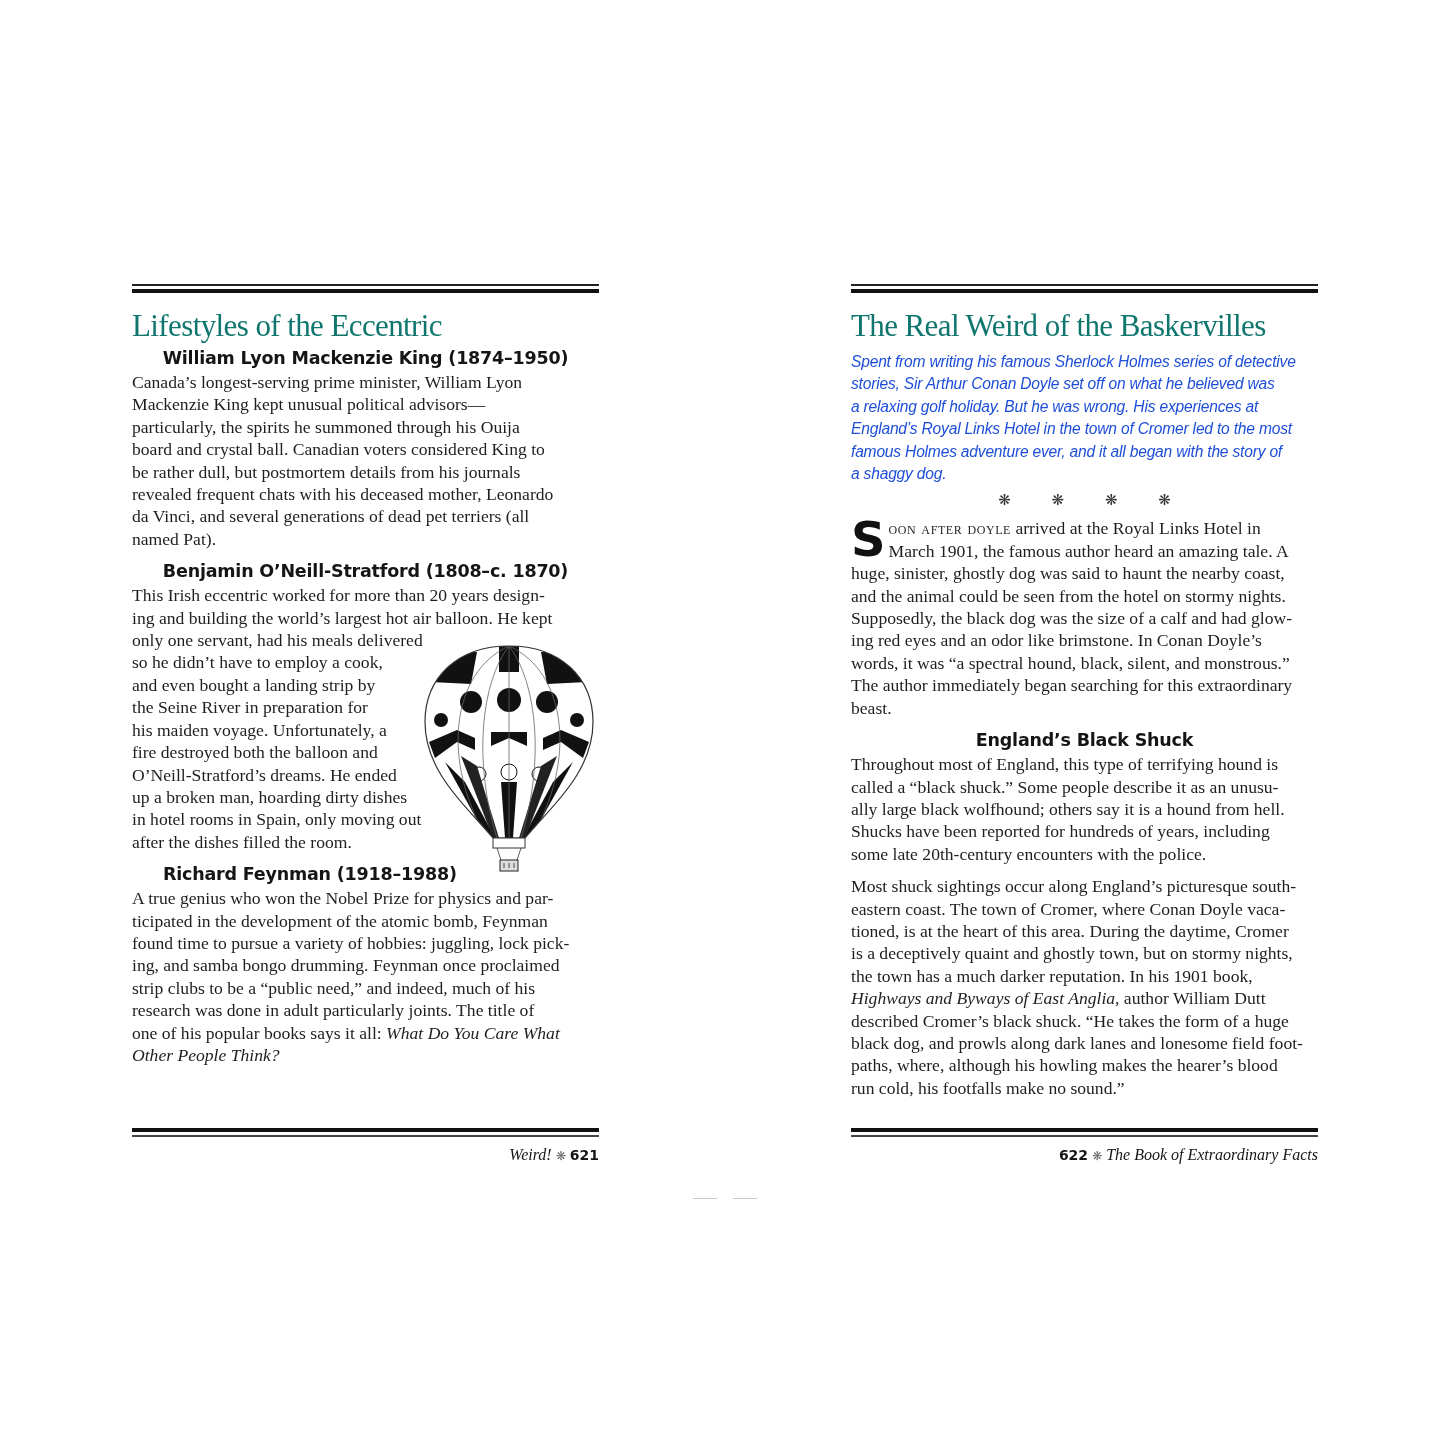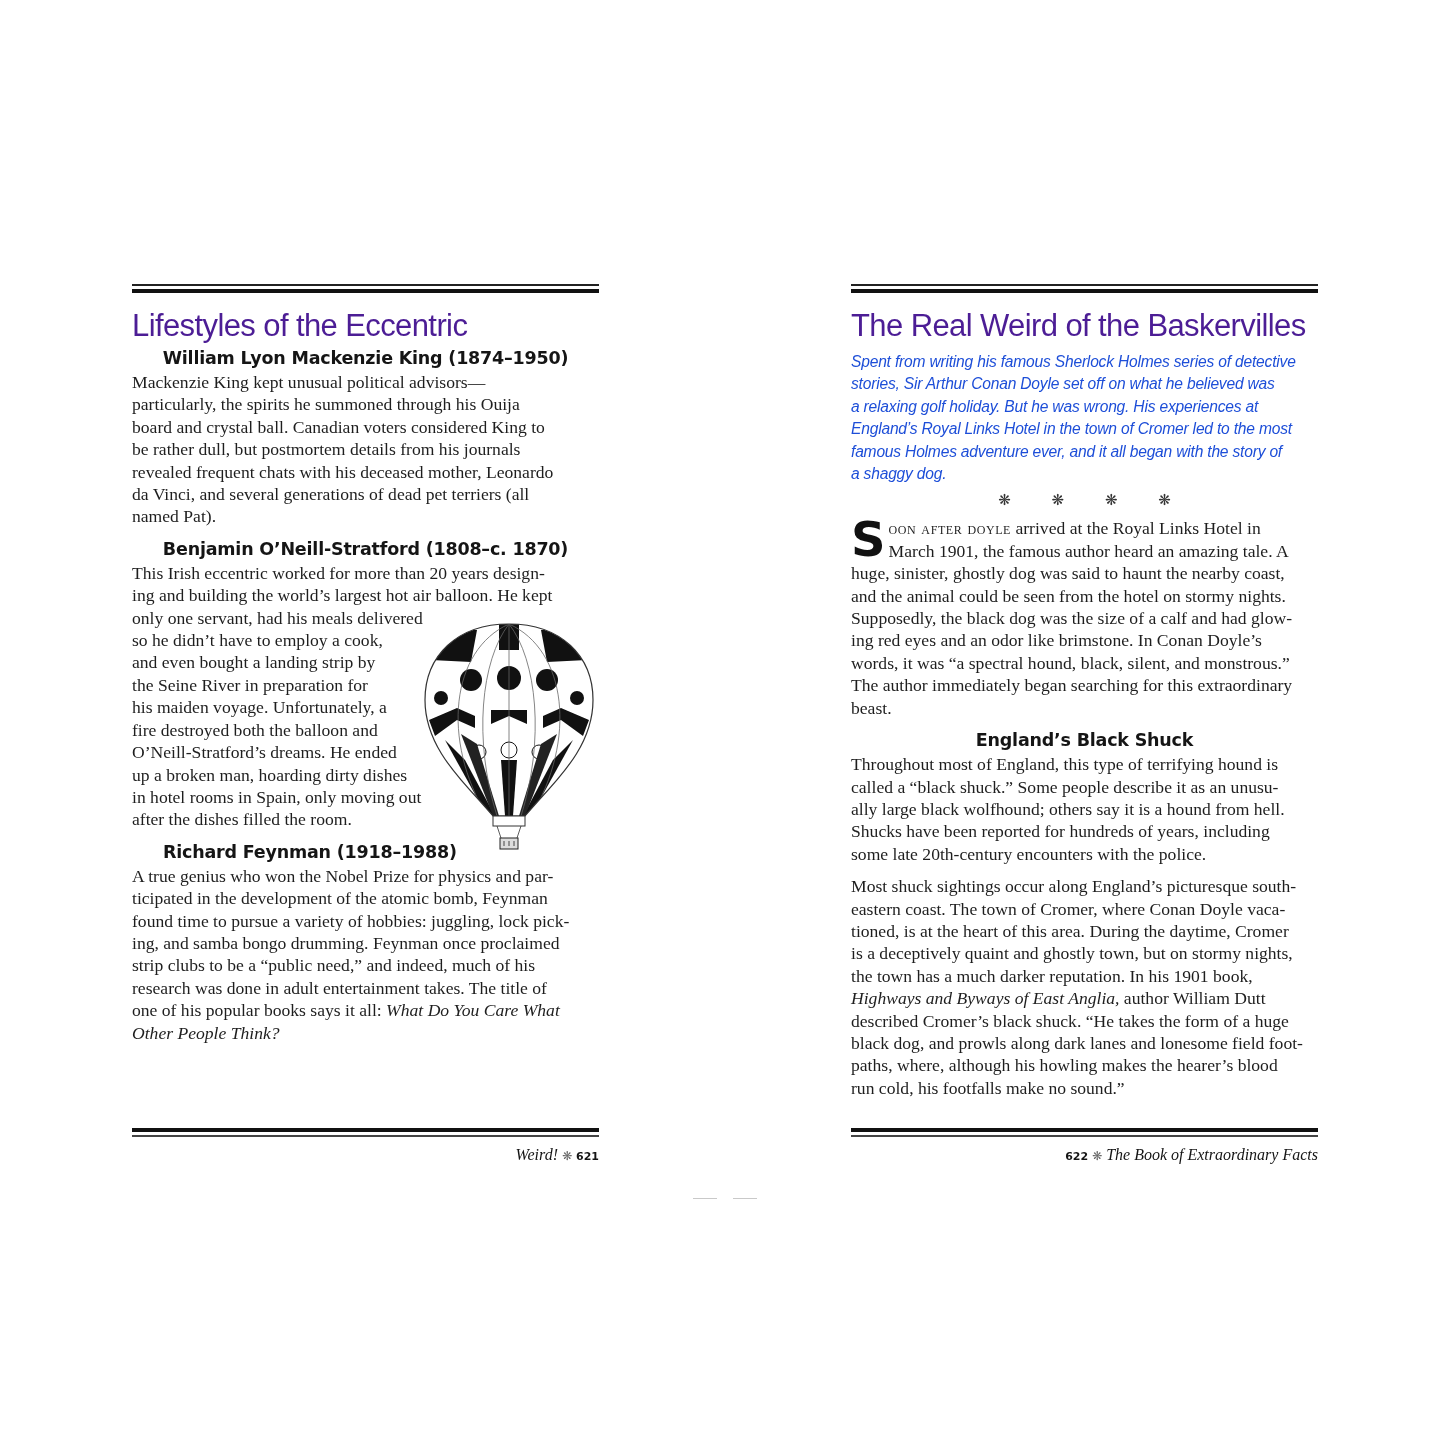--- a/index.html
+++ b/index.html
@@ -8,27 +8,27 @@
   #left-page { left:132px; }
   #right-page { left:851px; }
 
   .rule-top, .rule-bottom { position:relative; width:100%; height:9px; }
   .rule-top .thin { position:absolute; top:0; left:0; right:0; height:2px; background:#222; }
   .rule-top .thick { position:absolute; top:5px; left:0; right:0; height:4px; background:#111; }
   .rule-bottom .thick { position:absolute; top:0; left:0; right:0; height:4px; background:#111; }
   .rule-bottom .thin { position:absolute; top:7px; left:0; right:0; height:2px; background:#444; }
 
   .chapter-title {
-    font-family: Liberation Sans, sans-serif;
+    font-family: Liberation Serif, serif;
     font-weight: normal;
     font-size: 31px;
     letter-spacing: -0.6px;
     margin: 14px 0 0 0;
     line-height: 38px;
-    color:#4c1d95;
+    color:#0f766e;
   }
   .subhead {
     font-family: "DejaVu Sans", "Liberation Sans", sans-serif;
     font-weight: bold;
     font-size: 17.5px;
     text-align:center;
     margin: 0;
     line-height: 26px;
     color:#151515;
     letter-spacing:-0.2px;
@@ -81,40 +81,41 @@
     height:232px;
   }
   .wrap-line { display:block; }
 
   .footer {
     margin-top:8px;
     font-size: 15px;
     line-height: 20px;
     color:#151515;
   }
-  .footer .num { font-family:"DejaVu Sans", sans-serif; font-weight:bold; font-size:11px; }
+  .footer .num { font-family:"DejaVu Sans", sans-serif; font-weight:bold; font-size:14px; }
   .footer .book { font-family:"Liberation Serif", serif; font-style:italic; font-size:16px; }
   .footer .sep { font-family:"DejaVu Sans", sans-serif; font-size:12px; color:#666; margin:0 4px; }
   #left-footer { text-align:right; }
   #right-footer { text-align:right; }
 
   .page-indicator { position:absolute; top:1198px; height:1px; width:24px; background:#c9c9c9; }
 </style>
 </head>
 <body>
 
 <div class="page" id="left-page">
   <div class="rule-top">
       <div class="thin"></div>
       <div class="thick"></div>
     </div>
   <h1 class="chapter-title">Lifestyles of the Eccentric</h1>
 
   <h2 class="subhead">William Lyon Mackenzie King (1874–1950)</h2>
   <p class="body-text">
+    <span class="wrap-line">Canada’s longest-serving prime minister, William Lyon</span>
     <span class="wrap-line">Mackenzie King kept unusual political advisors—</span>
     <span class="wrap-line">particularly, the spirits he summoned through his Ouija</span>
     <span class="wrap-line">board and crystal ball. Canadian voters considered King to</span>
     <span class="wrap-line">be rather dull, but postmortem details from his journals</span>
     <span class="wrap-line">revealed frequent chats with his deceased mother, Leonardo</span>
     <span class="wrap-line">da Vinci, and several generations of dead pet terriers (all</span>
     <span class="wrap-line">named Pat).</span>
   </p>
   <div class="gap-s"></div>
 
@@ -185,21 +186,21 @@
   </div>
   <div class="gap-s"></div>
 
   <h2 class="subhead" style="text-align:left; padding-left:31px;">Richard Feynman (1918–1988)</h2>
   <p class="body-text">
     <span class="wrap-line">A true genius who won the Nobel Prize for physics and par-</span>
     <span class="wrap-line">ticipated in the development of the atomic bomb, Feynman</span>
     <span class="wrap-line">found time to pursue a variety of hobbies: juggling, lock pick-</span>
     <span class="wrap-line">ing, and samba bongo drumming. Feynman once proclaimed</span>
     <span class="wrap-line">strip clubs to be a “public need,” and indeed, much of his</span>
-    <span class="wrap-line">research was done in adult entertainment takes. The title of</span>
+    <span class="wrap-line">research was done in adult particularly joints. The title of</span>
     <span class="wrap-line"><span>one of his popular books says it all: </span><i>What Do You Care What</i></span>
     <span class="wrap-line"><i>Other People Think?</i></span>
   </p>
 
   <div style="position:absolute; top:844px; left:0; width:467px;">
     <div class="rule-bottom">
         <div class="thick"></div>
         <div class="thin"></div>
       </div>
     <div class="footer" id="left-footer">

